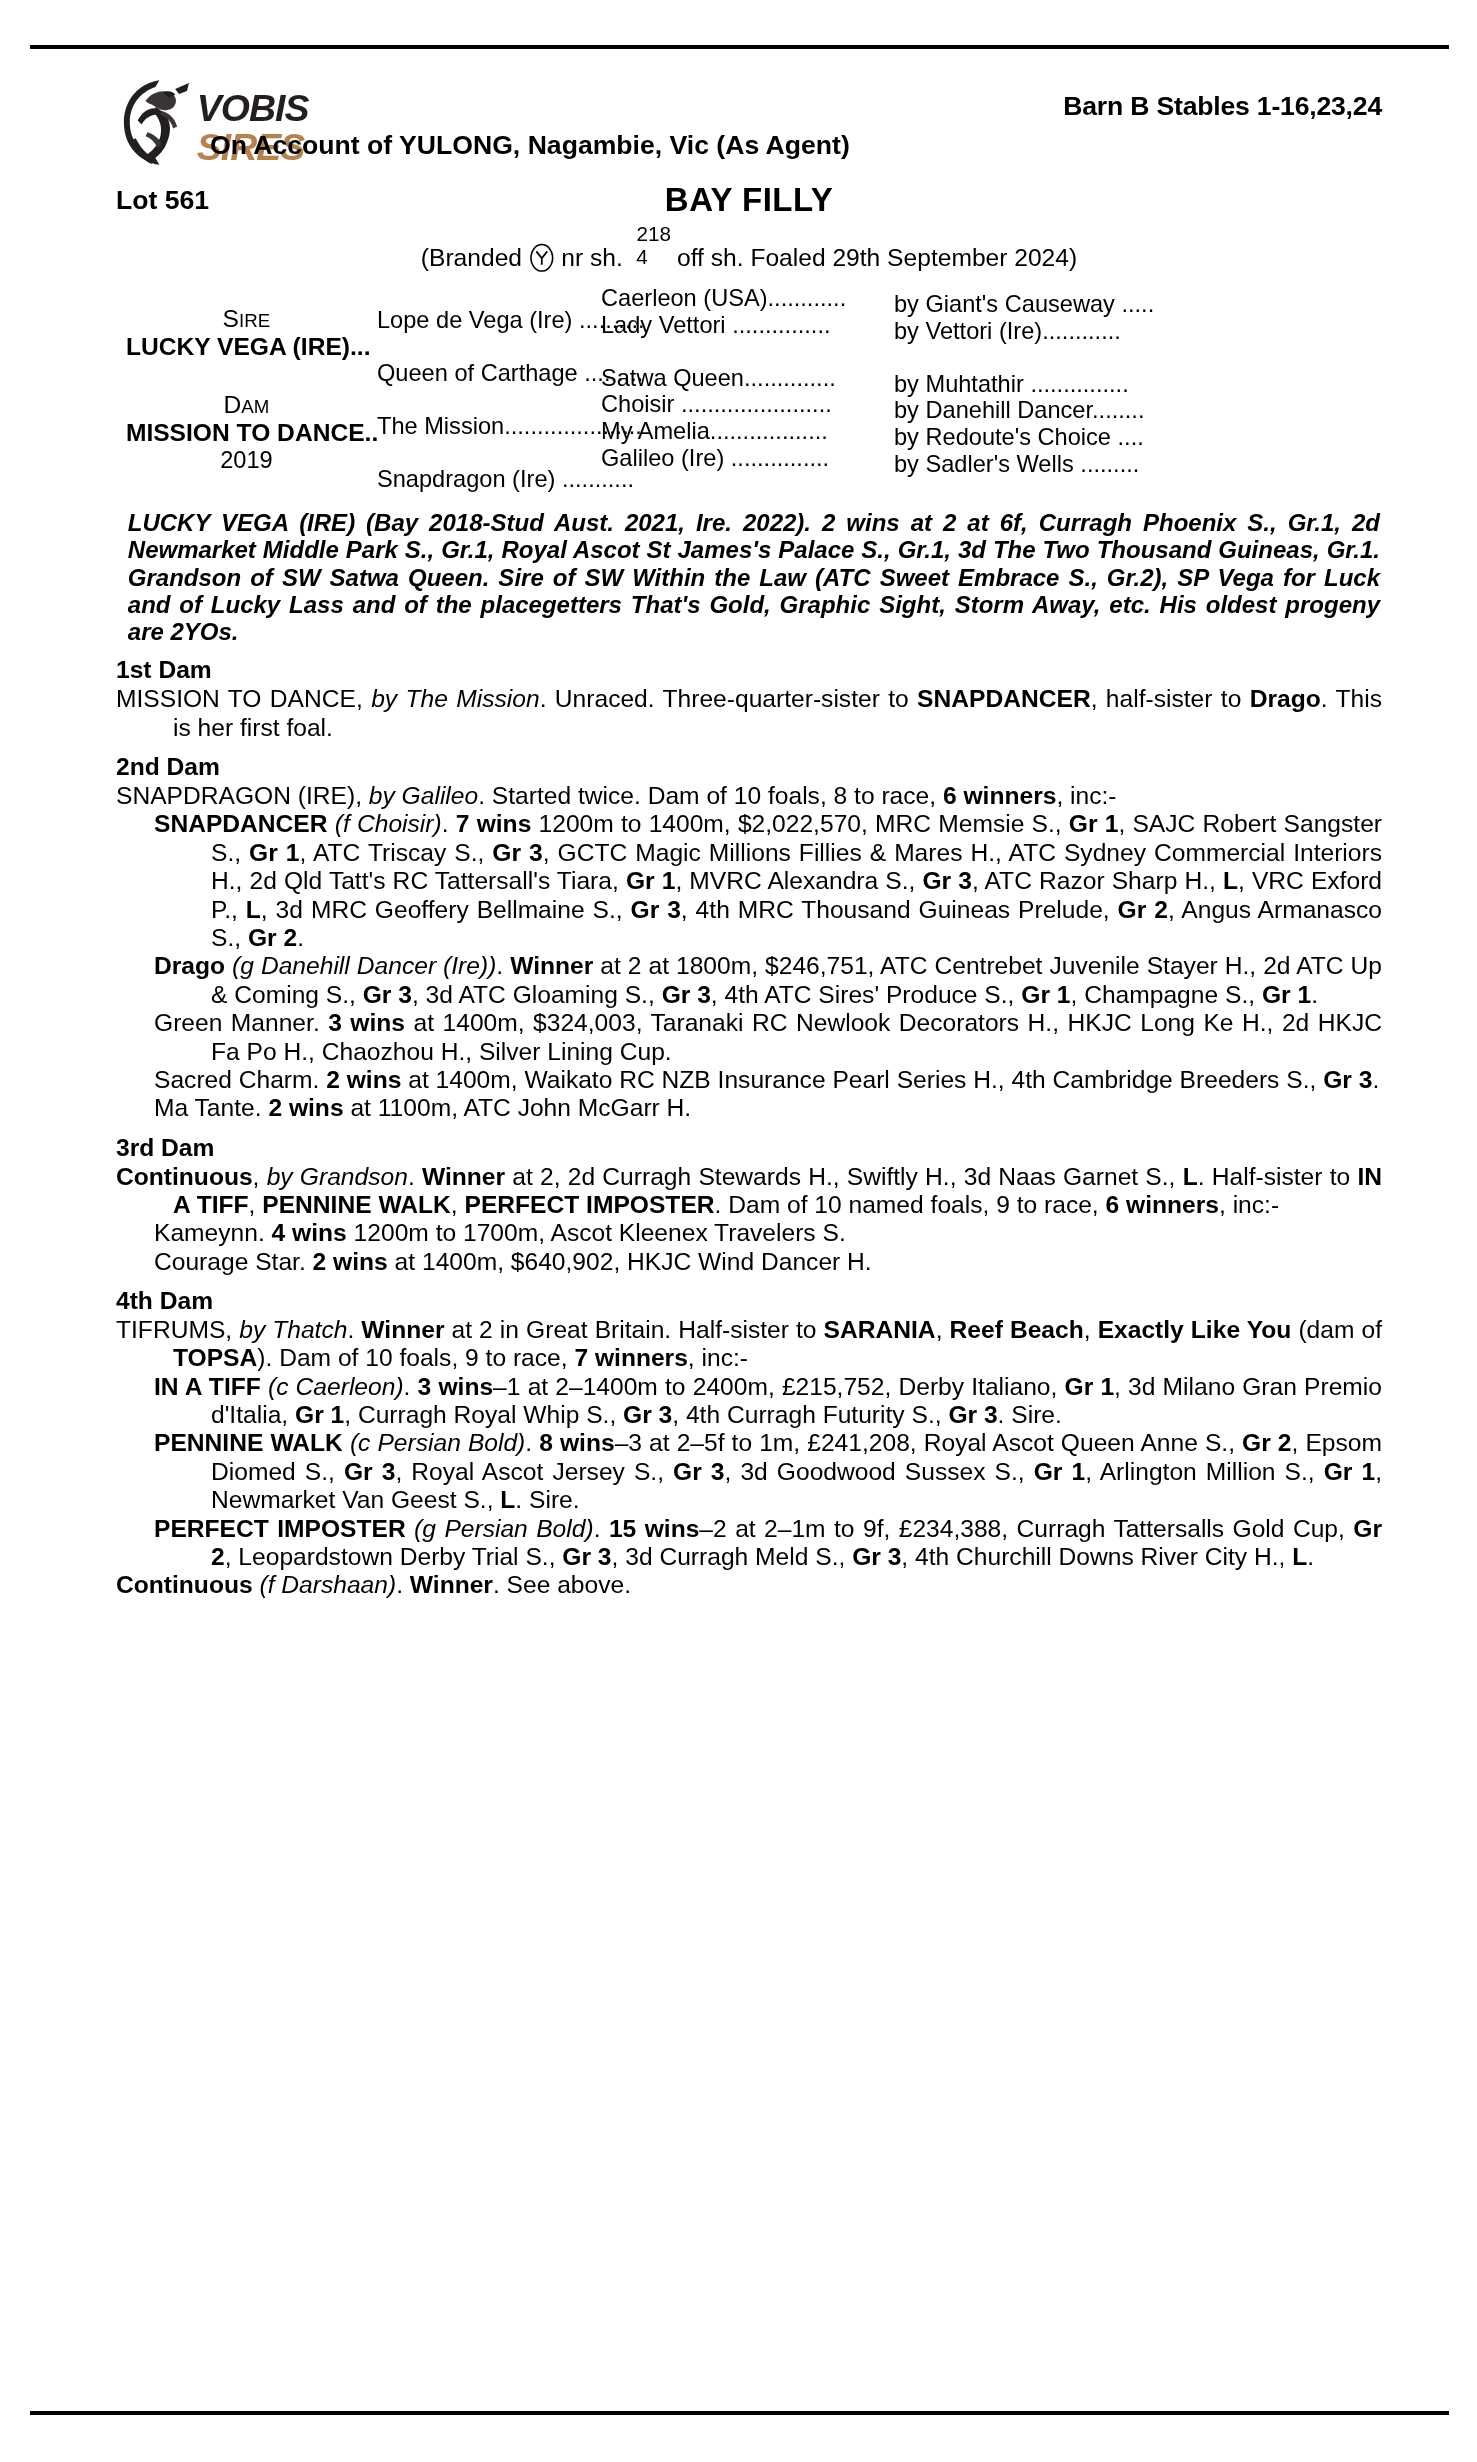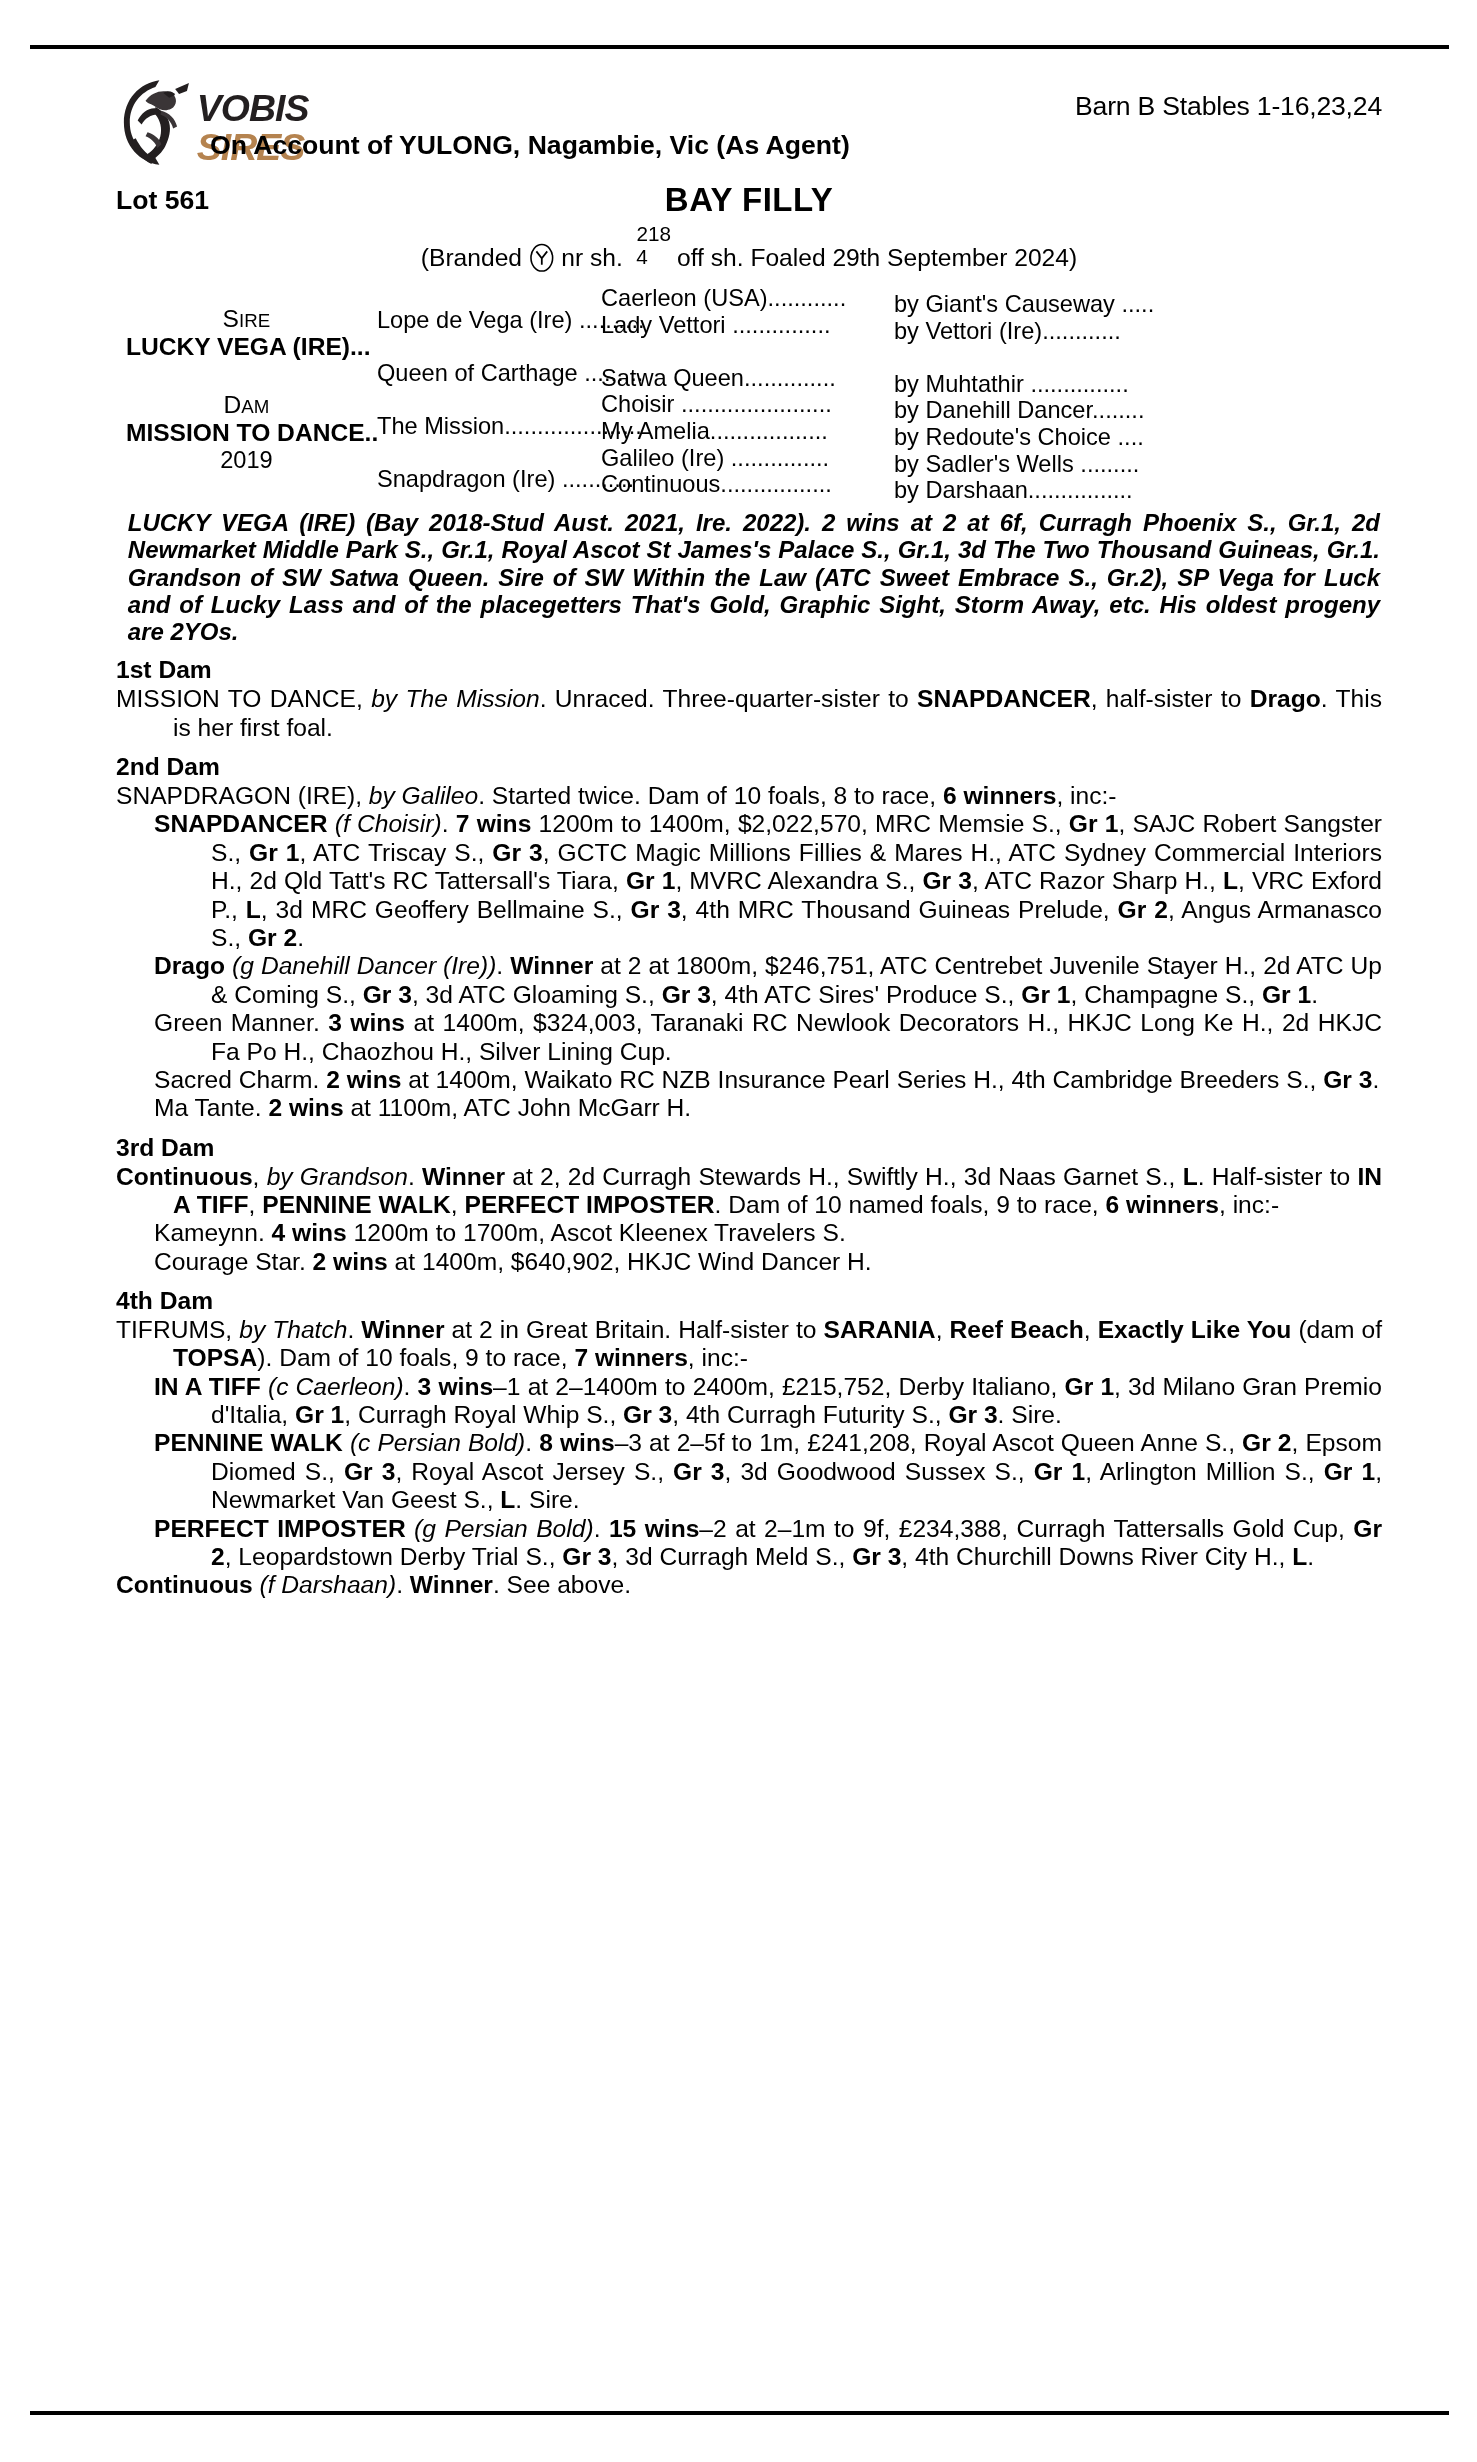--- a/index.html
+++ b/index.html
@@ -52,21 +52,21 @@
     left: 0px;
     top: 17.7px;
     width: 202px;
     height: 91px;
   }
   .logo svg { display:block; }
   .barn {
     position: absolute;
     right: 0px;
     top: 31.5px;
-    font-weight: normal;
+    font-weight: bold;
     font-size: 26.6px;
     letter-spacing: -0.2px;
     white-space: nowrap;
   }
   .account {
     position: absolute;
     left: 0;
     right: 0;
     top: 71px;
     text-align: left;
@@ -312,23 +312,20 @@
           <span class="nm">Satwa Queen..............</span><span class="byp">by Muhtathir ...............</span>
         </div>
         <div class="c3row" style="top:106px">
           <span class="nm">Choisir .......................</span><span class="byp">by Danehill Dancer........</span>
         </div>
         <div class="c3row" style="top:133px">
           <span class="nm">My Amelia..................</span><span class="byp">by Redoute's Choice ....</span>
         </div>
         <div class="c3row" style="top:160px">
           <span class="nm">Galileo (Ire) ...............</span><span class="byp">by Sadler's Wells .........</span>
-        </div>
-        <div class="c3row" style="top:186px">
-          <span class="nm">Continuous.................</span><span class="byp">by Darshaan................</span>
         </div>
       </div>
     </div>
 
     <div class="sire-para">LUCKY VEGA (IRE) (Bay 2018-Stud Aust. 2021, Ire. 2022). 2 wins at 2 at 6f, Curragh Phoenix S., Gr.1, 2d Newmarket Middle Park S., Gr.1, Royal Ascot St James's Palace S., Gr.1, 3d The Two Thousand Guineas, Gr.1. Grandson of SW Satwa Queen. Sire of SW Within the Law (ATC Sweet Embrace S., Gr.2), SP Vega for Luck and of Lucky Lass and of the placegetters That's Gold, Graphic Sight, Storm Away, etc. His oldest progeny are 2YOs.</div>
 
     <div id="dam-sections">
         <div class="dam-head">1st Dam</div>
         <p class="blk lvl1"><span class="firstout">MISSION TO DANCE, <i>by The Mission</i>. Unraced. Three-quarter-sister to <b>SNAPDANCER</b>, half-sister to <b>Drago</b>. This is her first foal.</span></p>
         <div class="dam-head">2nd Dam</div>

